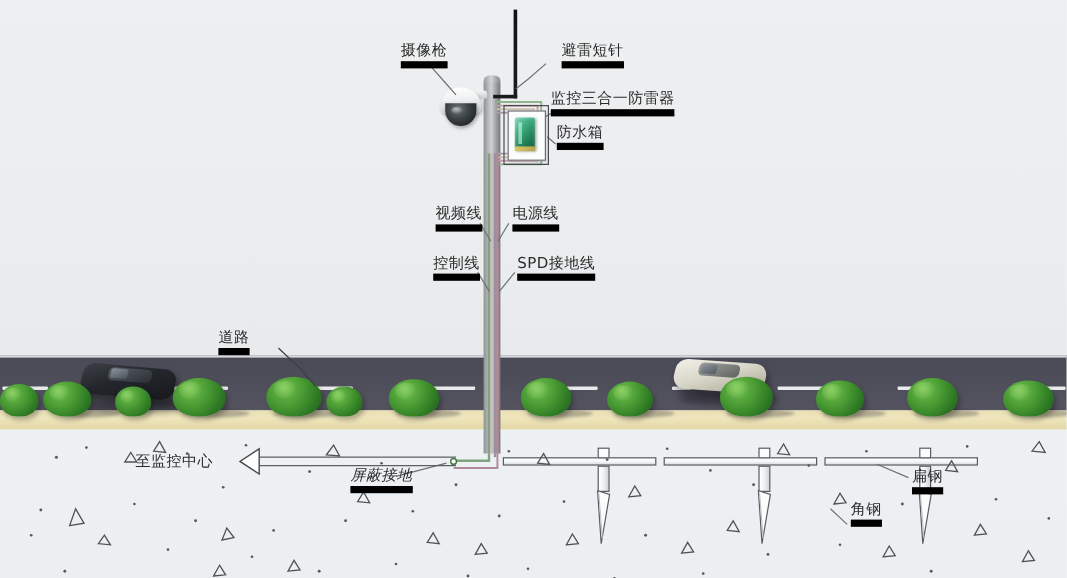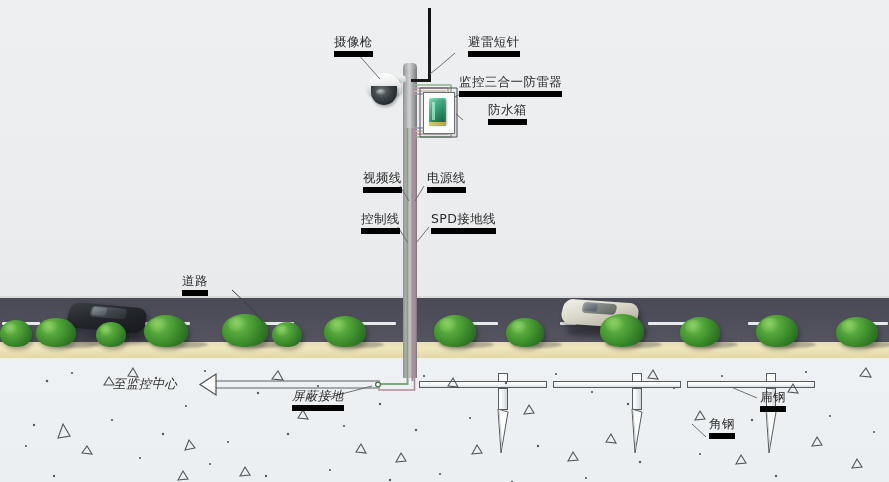--- a/index.html
+++ b/index.html
@@ -466,33 +466,33 @@
         <circle cx="228" cy="84" r="1.1"></circle>
     </g>
   </svg>
 
   <div class="label underlined" style="left:334px; top:36px;">摄像枪</div>
 
   <div class="label underlined" style="left:468px; top:36px;">避雷短针</div>
 
   <div class="label underlined" style="left:459px; top:76px;">监控三合一防雷器</div>
 
-  <div class="label underlined" style="left:464px; top:104px;margin-left:24px;">防水箱</div>
+  <div class="label underlined" style="left:464px; top:104px;">防水箱</div>
 
   <div class="label underlined" style="left:363px; top:172px;">视频线</div>
 
   <div class="label underlined" style="left:427px; top:172px;">电源线</div>
 
   <div class="label underlined" style="left:361px; top:213px;">控制线</div>
 
   <div class="label underlined" style="left:431px; top:213px;">SPD接地线</div>
 
   <div class="label underlined" style="left:182px; top:275px;">道路</div>
 
-  <div class="label" style="left:113px; top:378px;font-style:italic;">至监控中心</div>
+  <div class="label" style="left:113px; top:378px;">至监控中心</div>
 
   <div class="label underlined" style="left:292px; top:390px;font-style:italic;">屏蔽接地</div>
 
   <div class="label underlined" style="left:760px; top:391px;">扁钢</div>
 
   <div class="label underlined" style="left:709px; top:418px;">角钢</div>
 
 
 </div>
 

